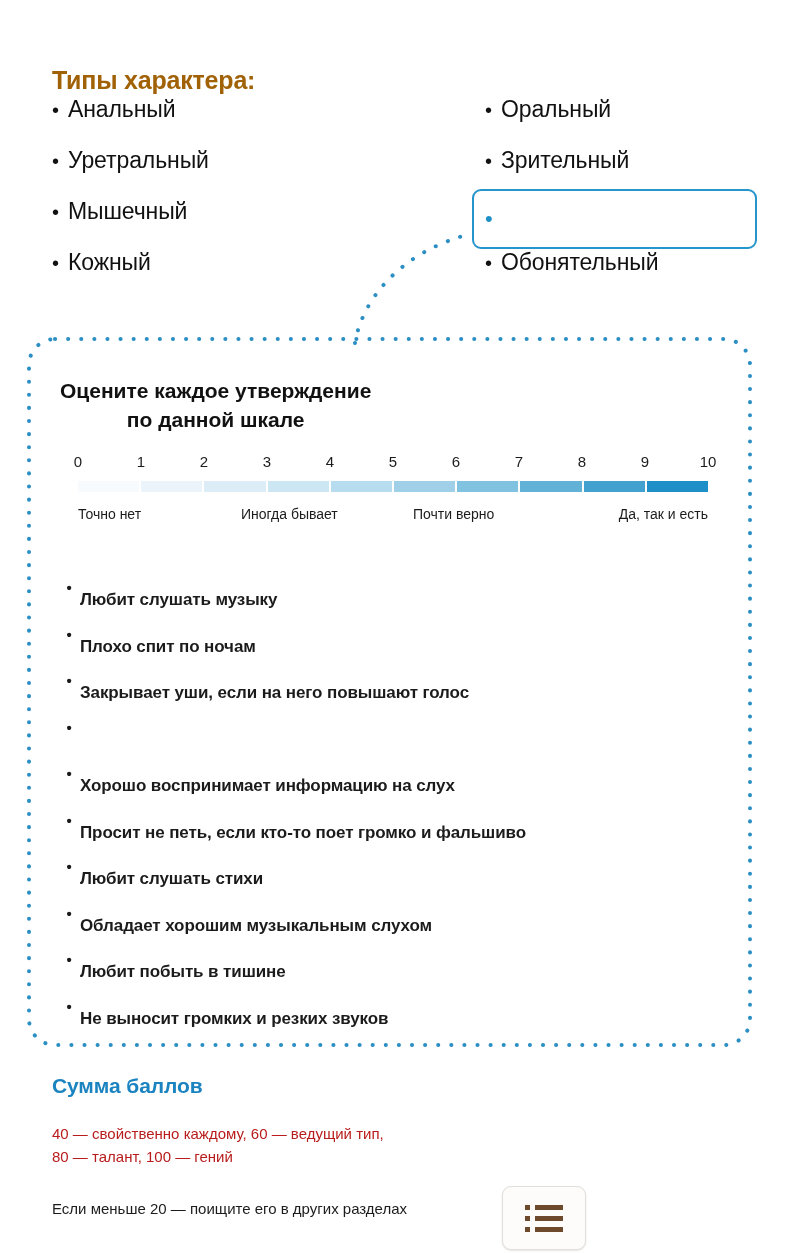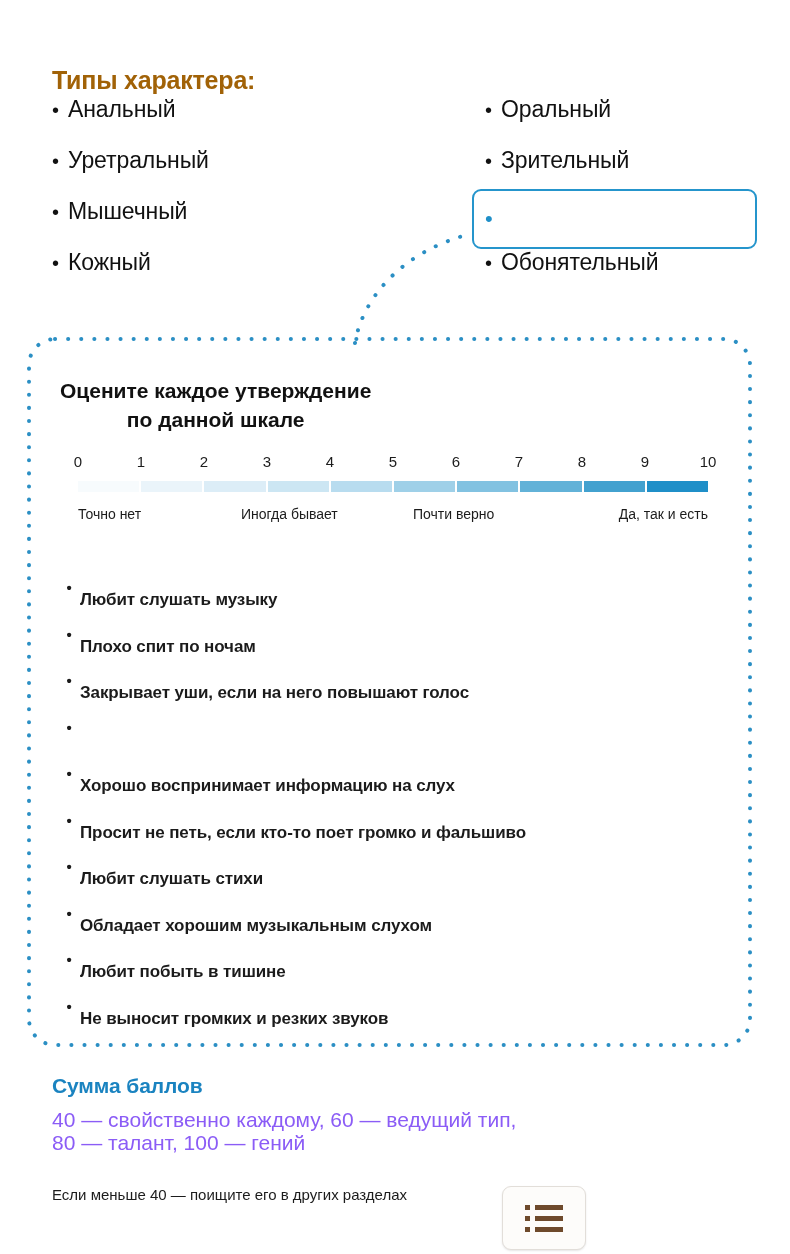--- a/index.html
+++ b/index.html
@@ -188,24 +188,24 @@
 
   
   #footer { position: absolute; left: 52px; top: 1074px; width: 700px; }
   #sum-heading {
     font-size: 21px;
     font-weight: bold;
     color: #1a83c0;
     letter-spacing: -0.1px;
   }
   #sum-lines {
-    margin-top: 10px;
-    font-size: 21px;
+    margin-top: 24px;
+    font-size: 15px;
     line-height: 23px;
-    color: #8b5cf6;
+    color: #b91c1c;
     white-space: pre-line;
   }
   #footer-note {
     margin-top: 32px;
     font-size: 15px;
     color: #1c1c1c;
   }
 
   #list-button {
     position: absolute;
@@ -378,21 +378,21 @@
       <span class="sdot">•</span>
       <span class="stext">Не выносит громких и резких звуков</span>
     </div>
   </div>
 </div>
 
 <div id="footer">
   <div id="sum-heading">Сумма баллов</div>
   <div id="sum-lines">40 — свойственно каждому, 60 — ведущий тип,
 80 — талант, 100 — гений</div>
-  <div id="footer-note">Если меньше 40 — поищите его в других разделах</div>
+  <div id="footer-note">Если меньше 20 — поищите его в других разделах</div>
 </div>
 
 <div id="list-button">
   <div id="list-icon-rows">
     <div class="li-row">
       <div class="li-sq"></div>
       <div class="li-bar"></div>
     </div>
     <div class="li-row">
       <div class="li-sq"></div>

